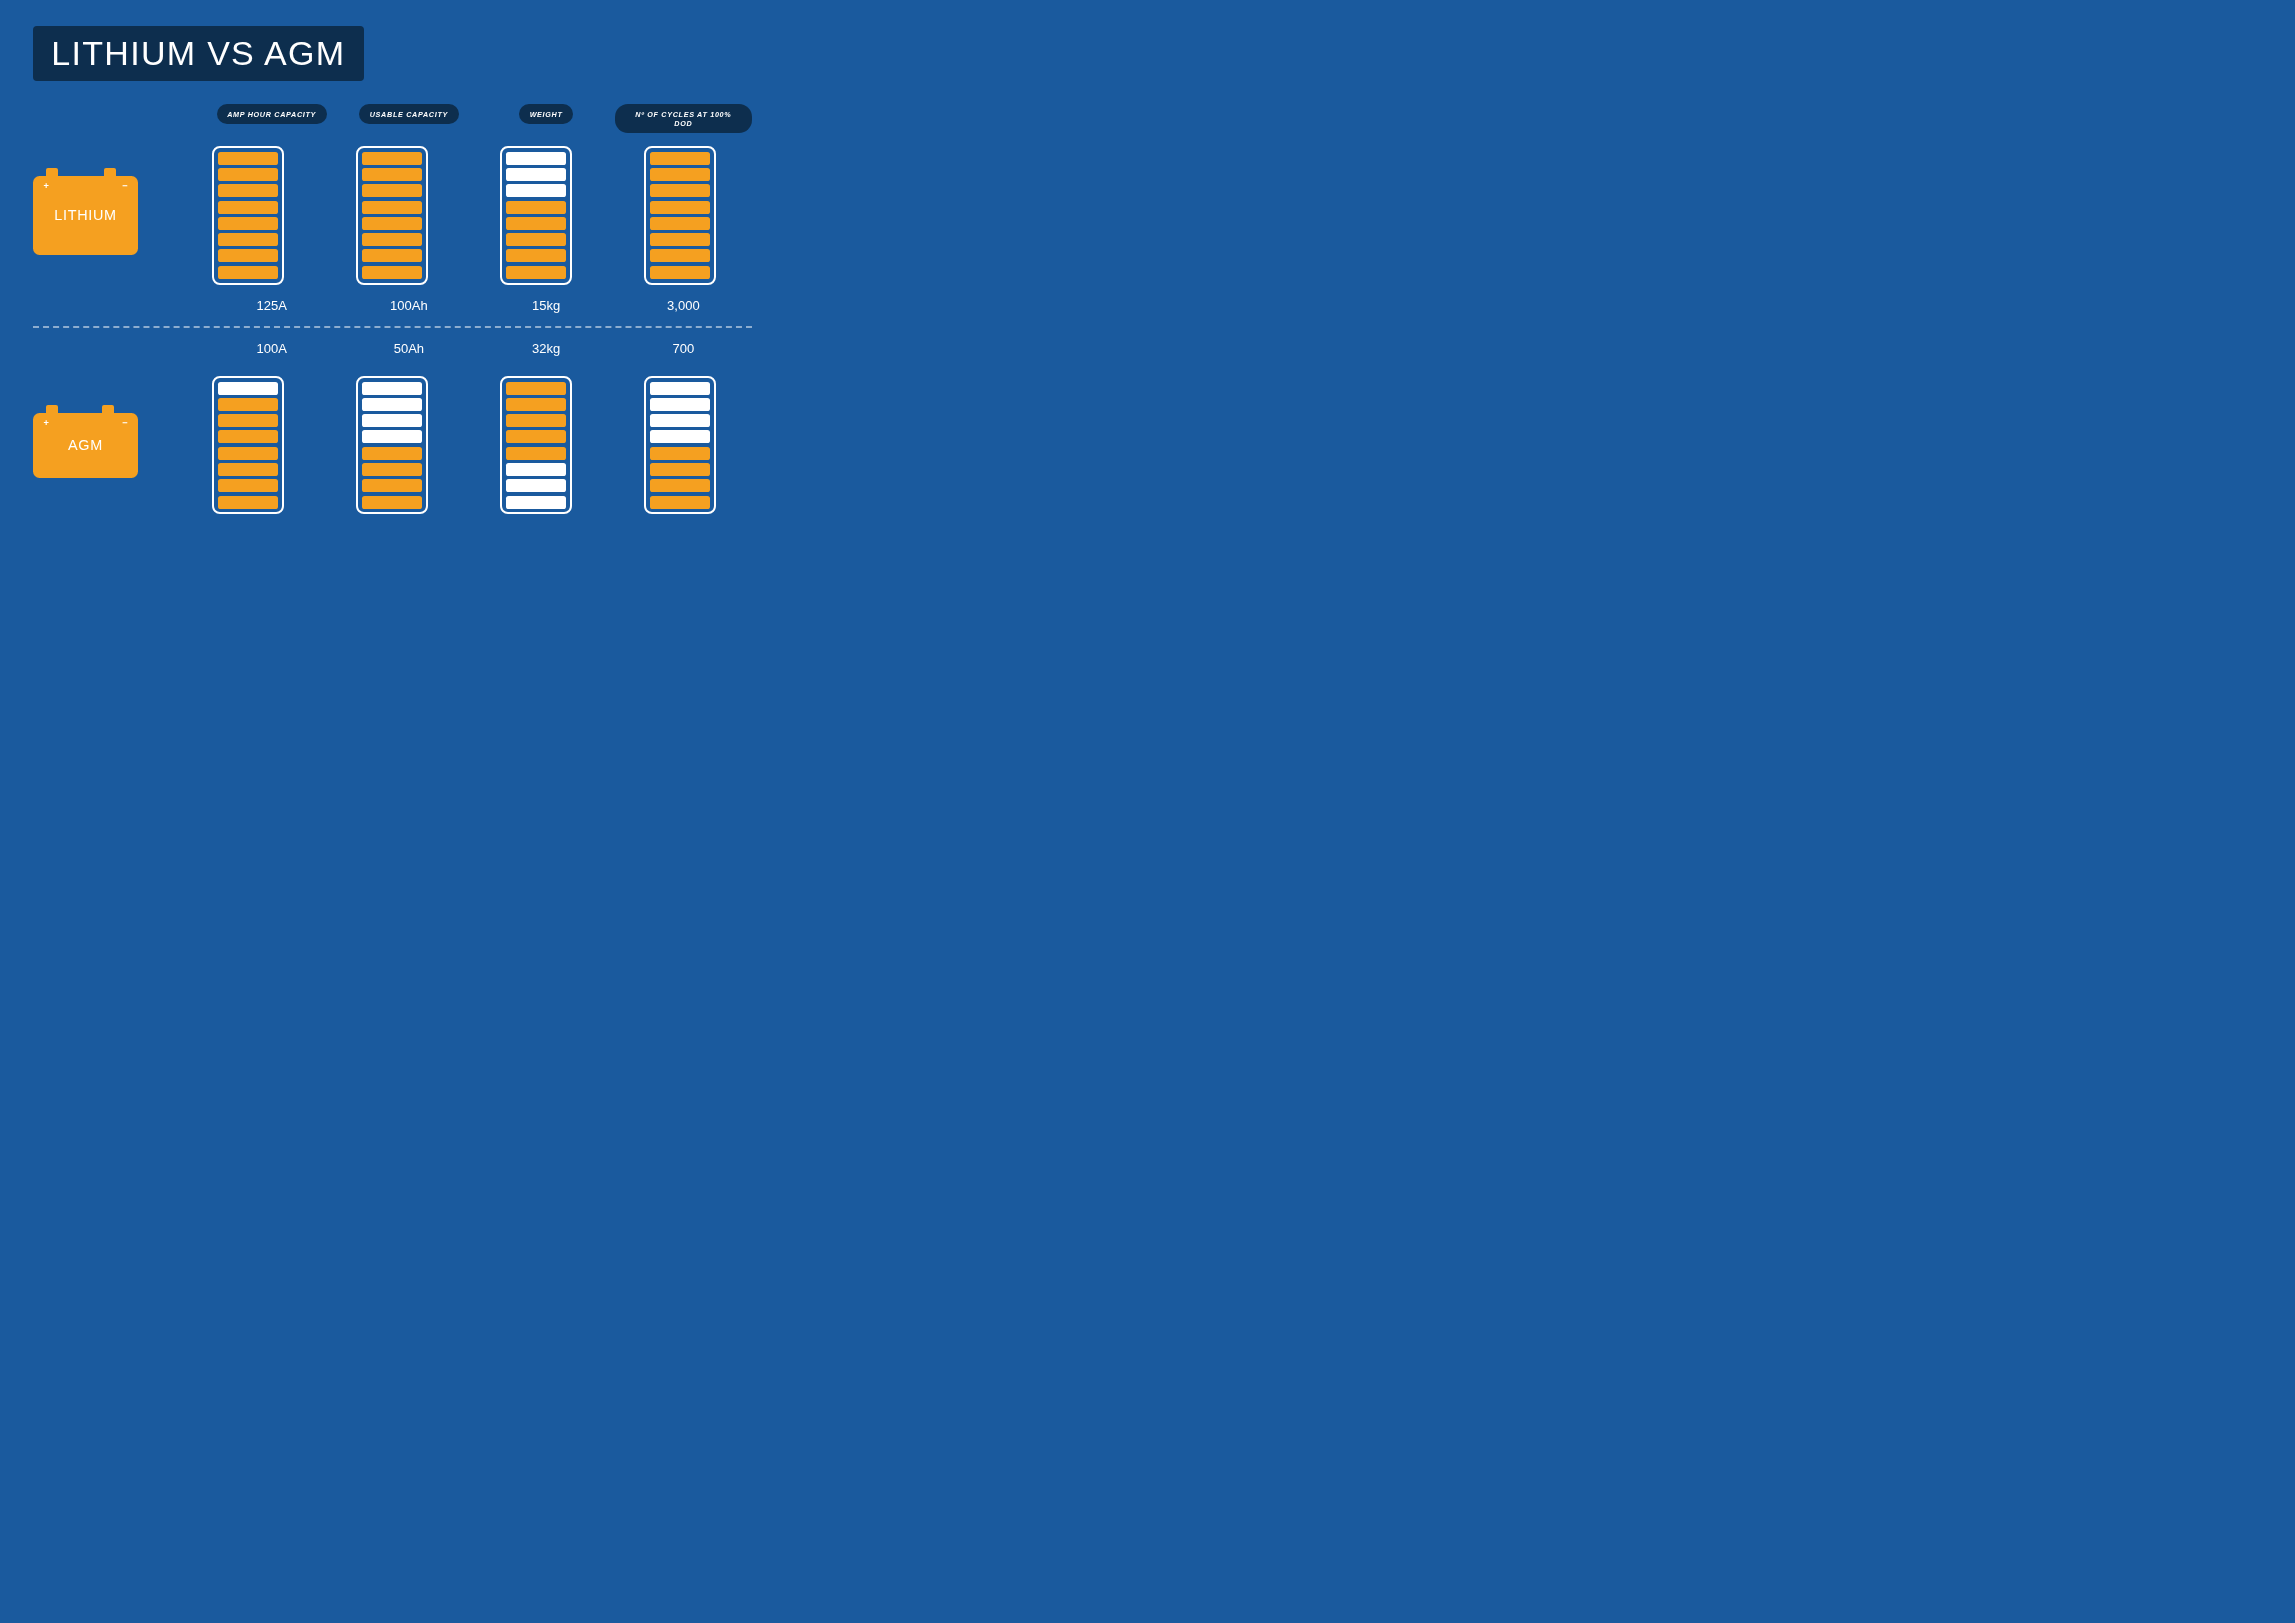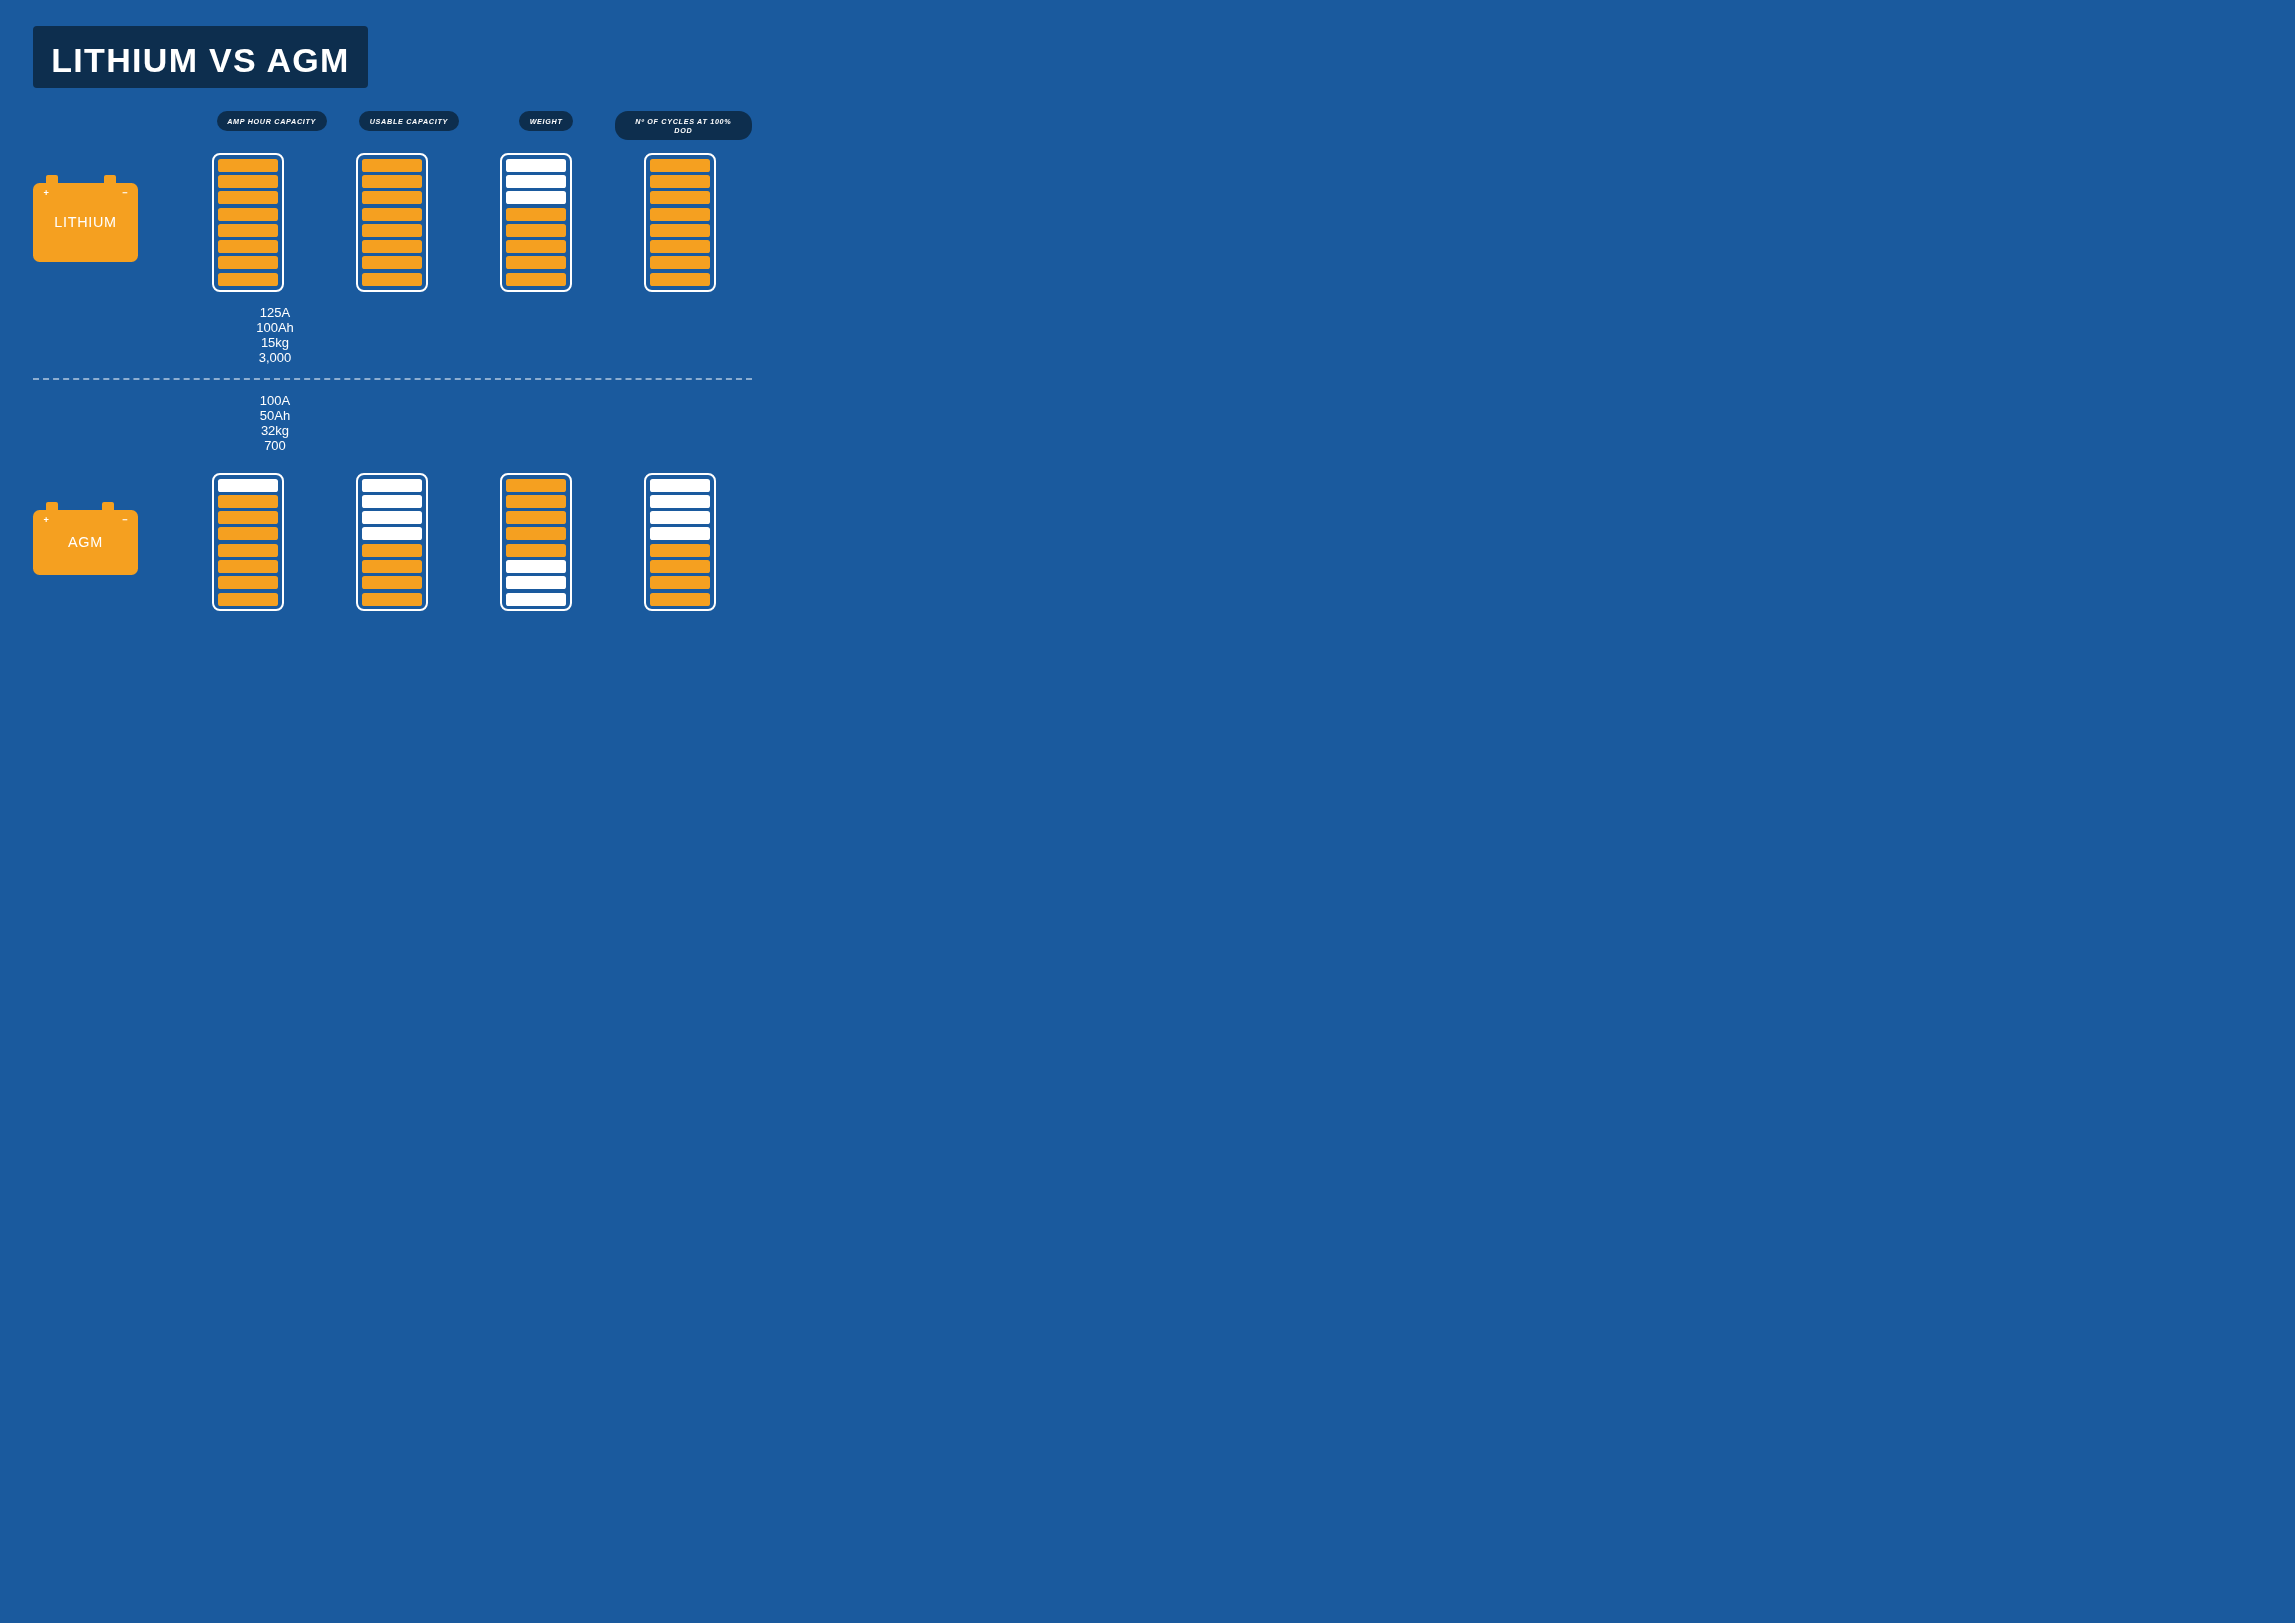--- a/index.html
+++ b/index.html
@@ -24,24 +24,23 @@
       background-color: #0d2e4e;
       display: inline-block;
       padding: 7.9px 18.3px;
       border-radius: 3.9px;
       margin-bottom: 23.6px;
     }
 
     .title-text {
       color: #ffffff;
       font-size: 34px;
-      font-weight: 700;
+      font-weight: 400;
       letter-spacing: 1.3px;
       text-transform: uppercase;
-      margin-top: 7px;
     }
 
     .column-headers {
       display: flex;
       margin-left: 170px;
       margin-bottom: 13px;
       gap: 0;
     }
 
     .col-header {
@@ -168,21 +167,20 @@
       border: none;
       border-top: 2px dashed rgba(255,255,255,0.5);
       margin: 13px 0;
     }
 
     .value-row {
       display: flex;
       margin-left: 170px;
       gap: 0;
       margin-bottom: 7.9px;
-      flex-direction: column;
     }
 
     .value-cell {
       width: 144px;
       text-align: center;
       color: #ffffff;
       font-size: 13px;
       font-family: Arial, sans-serif;
     }
   </style>

